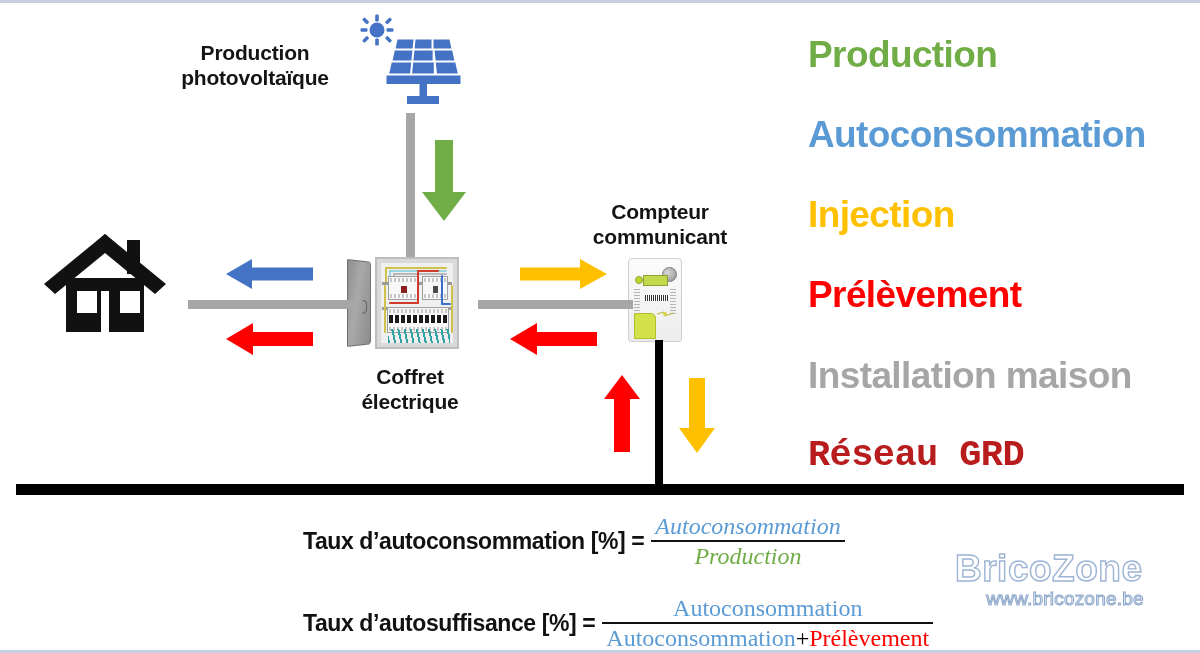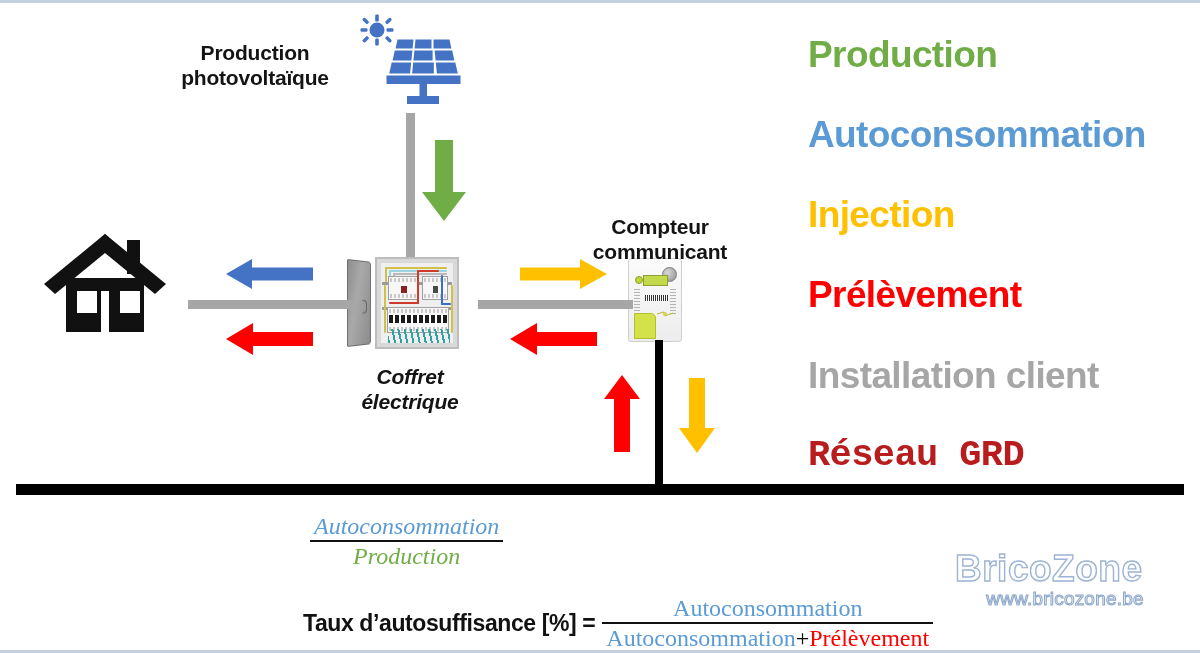--- a/index.html
+++ b/index.html
@@ -336,40 +336,40 @@
                     background:repeating-linear-gradient(78deg,#2fa3a3 0 2px,transparent 2px 6px);"></div>
         <div class="wire" style="left:3px; top:22px; width:2px; height:48px; background:#cfc14a;"></div>
         <div class="wire" style="left:70px; top:22px; width:2px; height:48px; background:#cfc14a;"></div>
       </div>
     </div>
     <div class="cab-door">
       <div class="cab-handle"></div>
     </div>
   </div>
 
-  <div class="lbl" style="left:330px; top:365px; width:160px; font-size:21px;font-style:italic;">
+  <div class="lbl" style="left:330px; top:365px; width:160px; font-size:21px;">
     <div style="white-space:pre-line;">Coffret
 électrique</div>
   </div>
 
   <div id="meter">
     <div class="meter-dial"></div>
     <div class="meter-led"></div>
     <div class="meter-lcd"></div>
     <div class="meter-barcode"></div>
     <div class="meter-tick" style="left:5px; top:30px;"></div>
     <div class="meter-tick" style="right:5px; top:30px;"></div>
     <div class="meter-cover"></div>
     <svg class="meter-seal" viewBox="0 0 18 10">
       <path d="M1 5 L8 3 L9 7 L17 4" stroke="#b9b437" stroke-width="1" fill="none"></path>
       <circle cx="9" cy="5" r="2" fill="#d8d34a"></circle>
     </svg>
   </div>
 
-  <div class="lbl" style="left:575px; top:200px; width:170px; font-size:21px;margin-top:15px;">
+  <div class="lbl" style="left:575px; top:200px; width:170px; font-size:21px;">
     <div style="white-space:pre-line;">Compteur
 communicant</div>
   </div>
 
   <div class="gline" style="left:188px; top:300px; width:165px; height:9px;"></div>
   <div class="gline" style="left:478px; top:300px; width:155px; height:9px;"></div>
 
   <div class="bline" style="left:655px; top:340px; width:8px; height:152px;"></div>
 
   <div class="bline" style="left:16px; top:484px; width:1168px; height:11px;"></div>
@@ -416,27 +416,28 @@
   <div class="legend-item" style="top:116px;">
     <span style="color:#5B9BD5;">Autoconsommation</span>
   </div>
   <div class="legend-item" style="top:196px;">
     <span style="color:#FFC000;">Injection</span>
   </div>
   <div class="legend-item" style="top:276px;">
     <span style="color:#FF0000;">Prélèvement</span>
   </div>
   <div class="legend-item" style="top:357px;">
-    <span style="color:#A6A6A6;">Installation client</span>
+    <span style="color:#A6A6A6;">Installation maison</span>
   </div>
   <div class="legend-item" style="top:434px;">
     <span style="color:#b91c1c;font-family:Liberation Mono, monospace;">Réseau GRD</span>
   </div>
 
   <div class="formula" style="left:303px; top:512px;">
+    <span class="f-left">Taux d’autoconsommation [%] =</span>
     <span class="frac">
       <span class="num ital" style="color:#5B9BD5;">Autoconsommation</span>
       <span class="bar"></span>
       <span class="den ital" style="color:#70AD47;">Production</span>
     </span>
   </div>
 
   <div class="formula" style="left:303px; top:594px;">
     <span class="f-left">Taux d’autosuffisance [%] =</span>
     <span class="frac">

